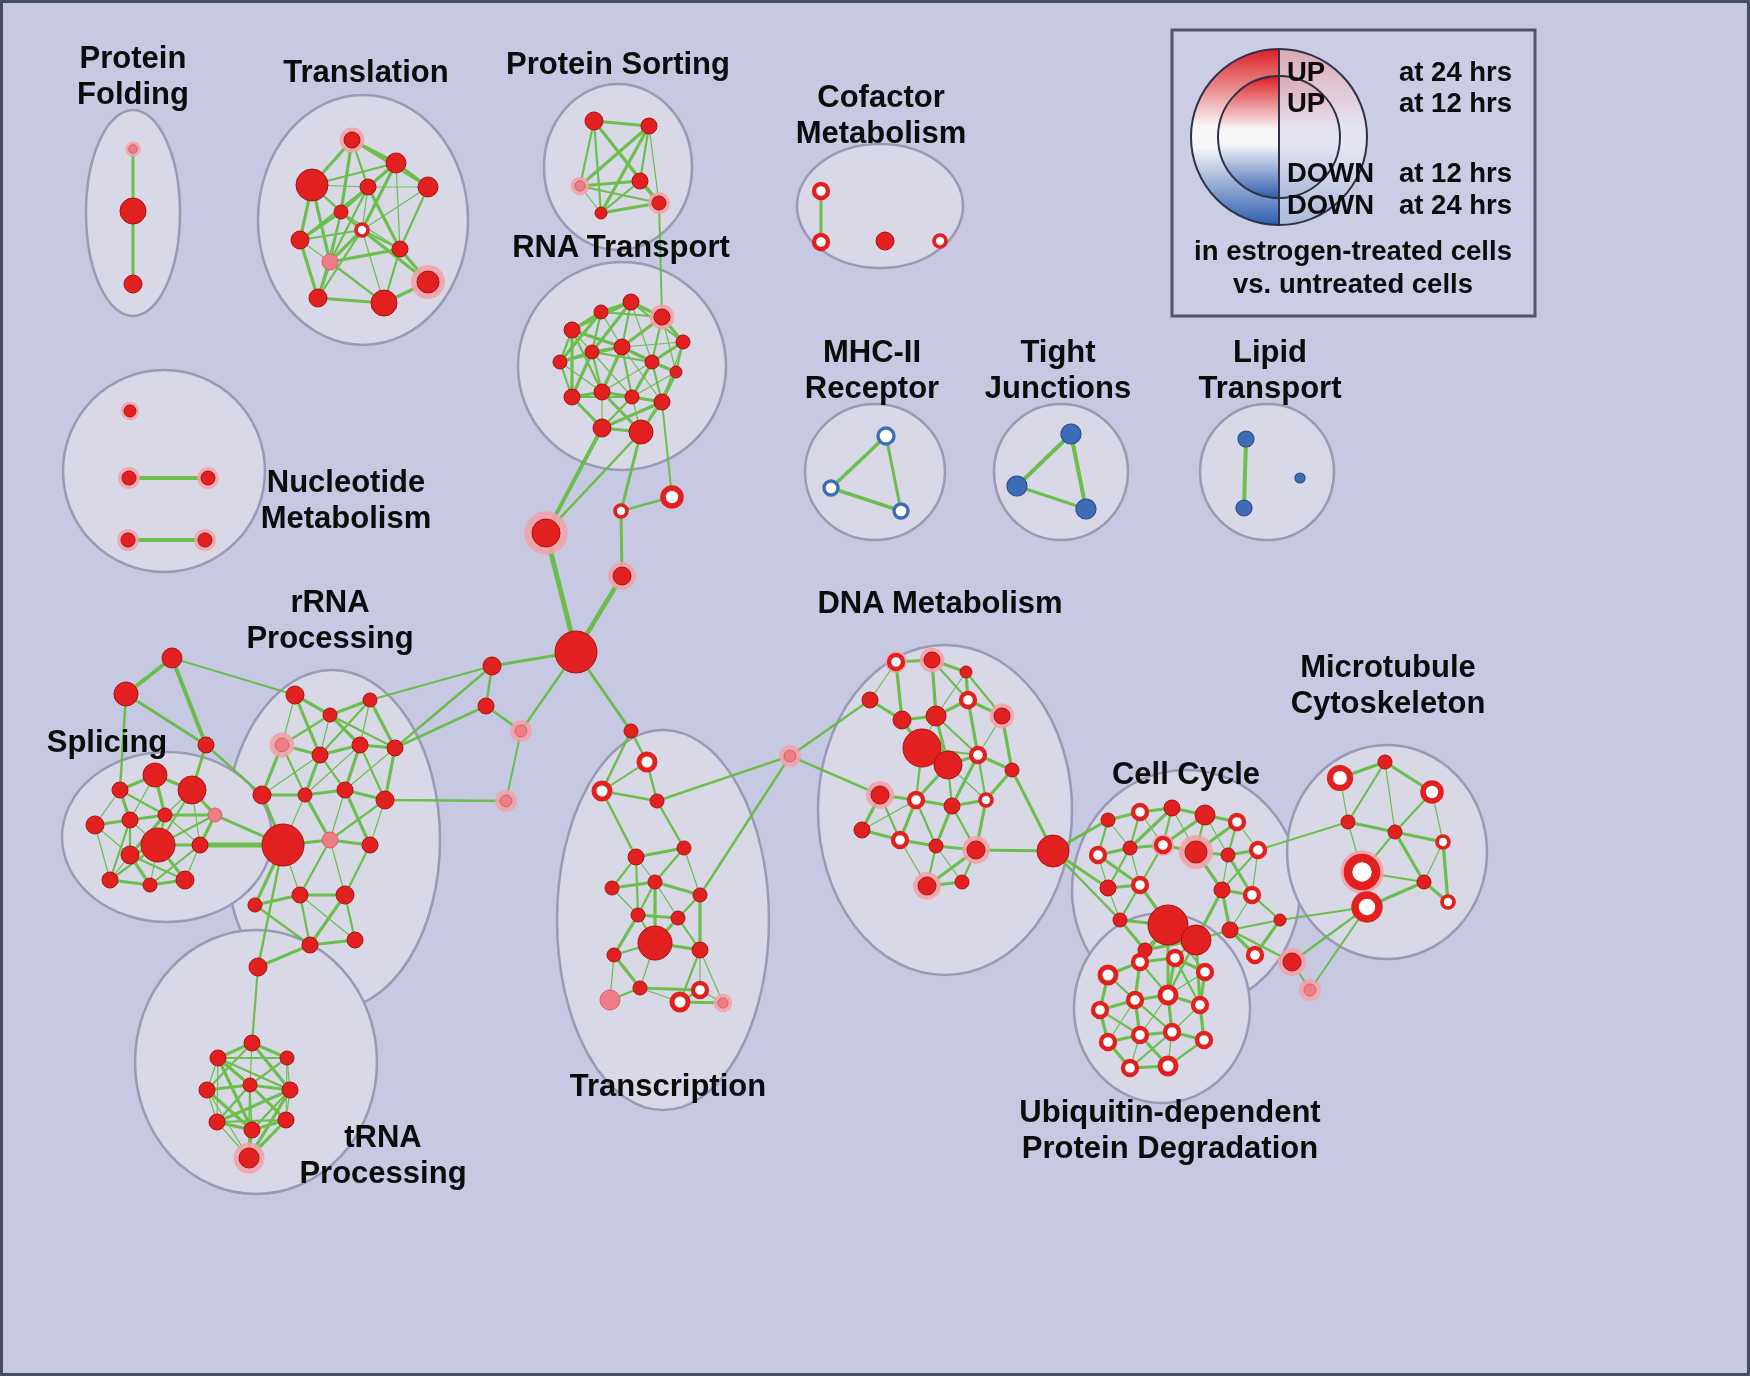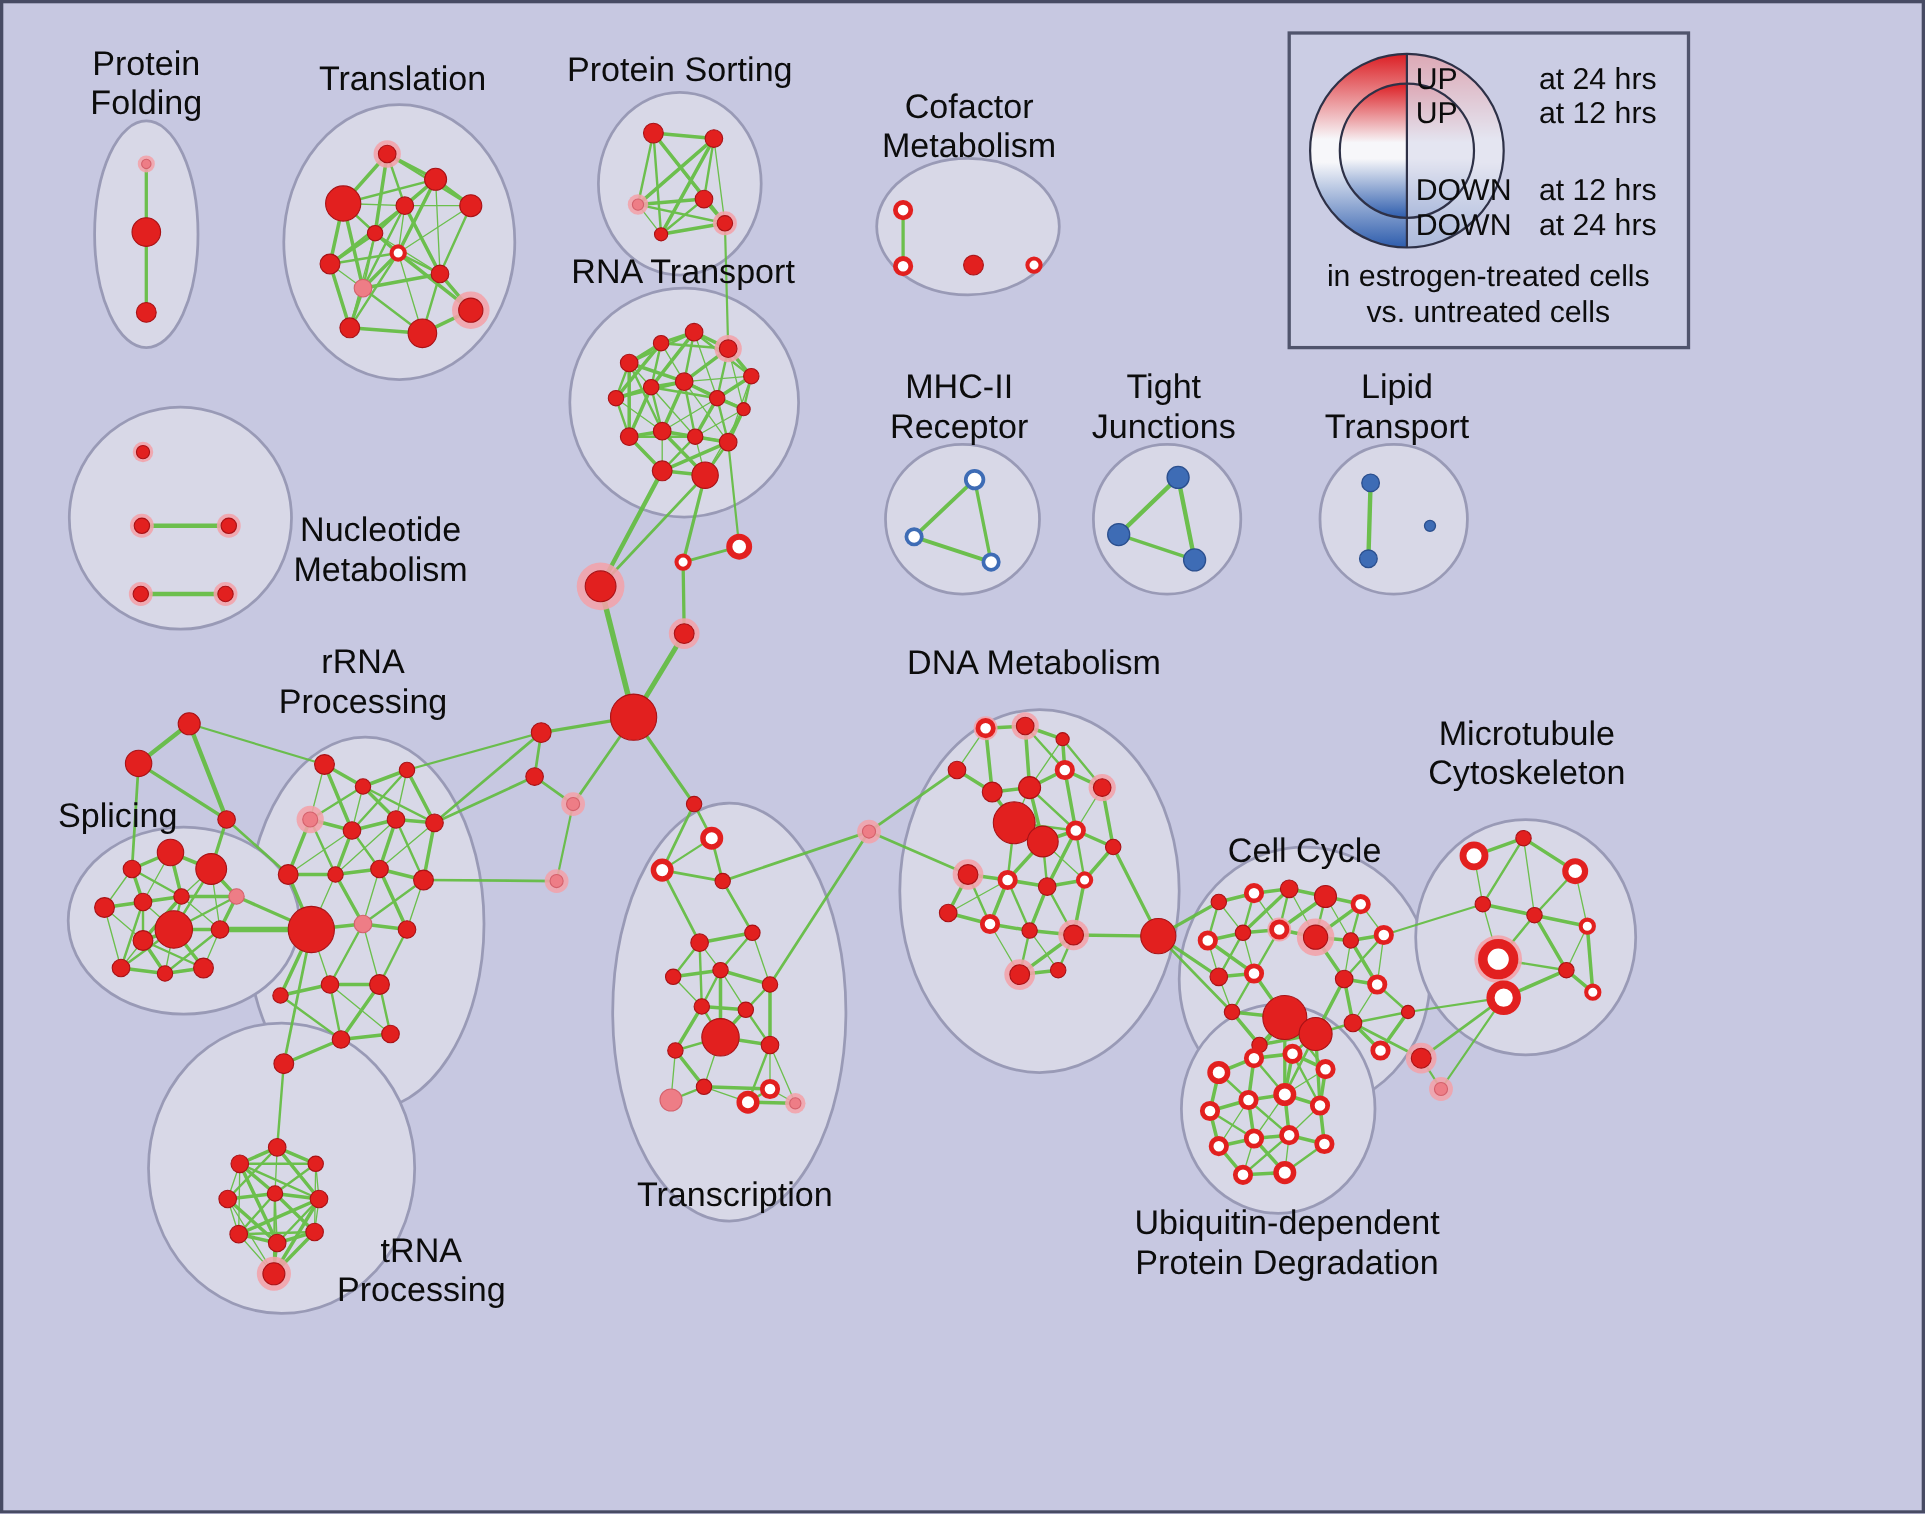--- a/index.html
+++ b/index.html
@@ -1,16 +1,16 @@
 <!DOCTYPE html>
 <html><head>
 <meta charset="utf-8">
 <style>
   html,body{margin:0;padding:0;background:#c7c8e1;}
-  #figure-root{width:1750px;height:1376px;position:relative;}
+  #figure-root{width:1750px;height:1376px;position:relative;font-weight:bold;}
   svg{display:block;}
   text{font-family:"Liberation Sans", sans-serif;fill:#0c0c0c;}
 </style>
 </head>
 <body>
 
 <div id="figure-root">
   <svg id="net" width="1750" height="1376" viewBox="0 0 1750 1376">
       <rect x="1.5" y="1.5" width="1747" height="1373" fill="#c7c8e1" stroke="#474b63" stroke-width="3"></rect>
       <g>

